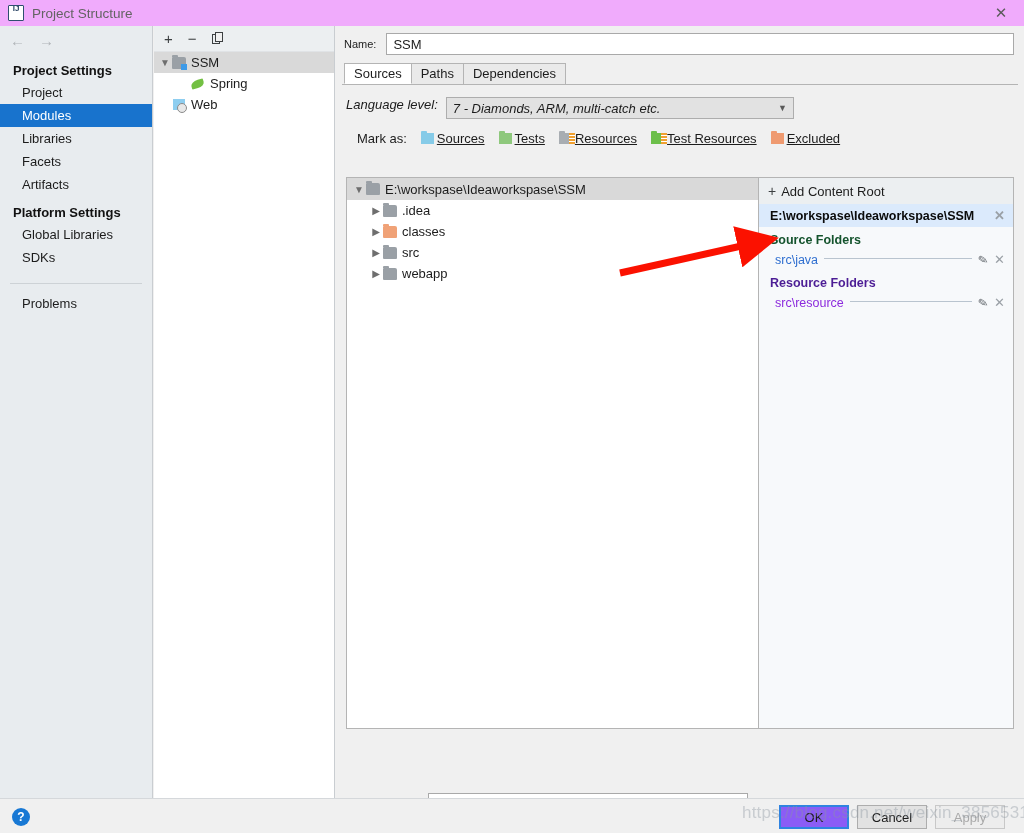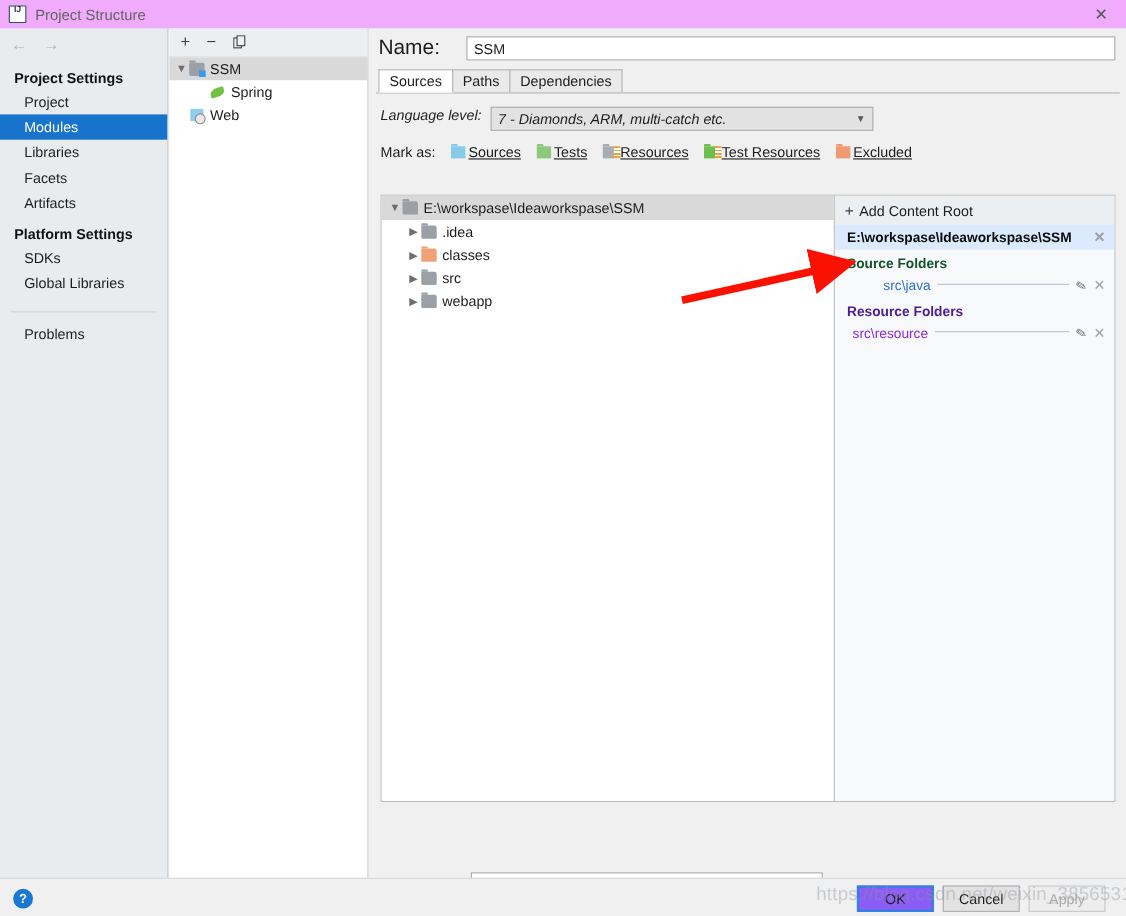--- a/index.html
+++ b/index.html
@@ -80,21 +80,21 @@
   .webicon { width: 14px; height: 13px; margin-right: 4px; flex: none; position: relative; }
   .webicon::before { content:""; position:absolute; left:0; top:1px; width:12px; height:11px; background:#8ecef0; }
   .webicon::after {
     content:""; position:absolute; left:4px; top:5px; width:8px; height:8px;
     border-radius:50%; background:#e8e8e8; border:1px solid #8b8b8b;
   }
 
   
   .main { position: absolute; left: 336px; top: 26px; width: 688px; height: 772px; background: #f0f0f0; }
   .name-row { height: 36px; display: flex; align-items: center; padding: 0 10px 0 8px; background: #f0f0f0; }
-  .name-label { font-size: 19px; margin-right: 24px; }
+  .name-label { font-size: 11px; margin-right: 10px; }
   .name-input {
     flex: 1; height: 22px; background: #ffffff; border: 1px solid #a9a9a9;
     display: flex; align-items: center; padding-left: 6px; font-size: 13px; color: #1c1c1c;
   }
   .tabs { height: 22px; display: flex; align-items: flex-end; padding-left: 8px; background: #f0f0f0; }
   .tab {
     height: 21px; line-height: 20px; padding: 0 9px; font-size: 13px;
     border: 1px solid #b4b4b4; border-bottom: none; background: #eaeaea; color: #1c1c1c;
     margin-right: -1px;
   }
@@ -104,21 +104,21 @@
     background: #f0f0f0; border-top: 1px solid #b4b4b4;
   }
   .lang-row { display: flex; padding: 12px 0 0 4px; font-style: italic; }
   .lang-label { font-size: 13px; margin-right: 8px; }
   .lang-select {
     width: 348px; height: 22px; background: #e2e2e2; border: 1px solid #adadad;
     display: flex; align-items: center; padding: 0 6px; font-size: 13px;
     justify-content: space-between;
   }
   .caret { color: #5a5a5a; font-size: 9px; }
-  .mark-row { display: flex; align-items: center; padding: 12px 0 0 4px; gap: 0; font-size: 13px; }
+  .mark-row { display: flex; align-items: center; padding: 12px 0 0 4px; gap: 0; font-size: 13px; margin-left: 11px; }
   .mark-label { margin-right: 14px; }
   .mark-item { display: flex; align-items: center; margin-right: 14px; }
   .mk { width: 13px; height: 11px; margin-right: 3px; position: relative; flex: none; }
   .mk::before { content:""; position:absolute; left:0; top:-2px; width:6px; height:2px; border-radius:1px 1px 0 0; }
   .mk.blue, .mk.blue::before { background: #86cbe8; }
   .mk.green, .mk.green::before { background: #8ec87c; }
   .mk.grey, .mk.grey::before { background: #a8adb2; }
   .mk.orange, .mk.orange::before { background: #ef9a70; }
   .mk.res::after, .mk.tres::after {
     content:""; position:absolute; right:-3px; top:0px; width:6px; height:11px;
@@ -153,21 +153,21 @@
     justify-content: space-between;
   }
   .xmark { color: #9aa0a6; font-size: 13px; }
   .sect-title { font-size: 12.5px; font-weight: bold; padding: 6px 0 2px 11px; }
   .sect-title.src { color: #14532d; }
   .sect-title.res { color: #4c1d95; }
   .folder-row {
     display: flex; align-items: center; padding: 0 8px 0 16px; height: 21px; gap: 6px;
   }
   .folder-name { font-size: 12.5px; white-space: nowrap; }
-  .folder-name.src { color: #2f6fd0; margin-left: 28px; }
+  .folder-name.src { color: #2f6fd0; }
   .folder-name.res { color: #8c2bdd; }
   .dotline { flex: 1; height: 1px; border-bottom: 1px solid #b9c4cf; margin-bottom: 2px; }
   .pencil { color: #6f7479; font-size: 12px; transform: rotate(-12deg); }
 
   
   .exclude-row { position: absolute; left: 4px; top: 708px; display: flex; align-items: flex-start; }
   .excl-label { font-size: 13px; width: 82px; padding-top: 3px; }
   .excl-input { width: 320px; height: 22px; background: #ffffff; border: 1px solid #a9a9a9; }
   .excl-hint { position: absolute; left: 86px; top: 735px; width: 320px; font-size: 12.5px; color: #8a8a8a; line-height: 17px; }
 
@@ -217,22 +217,22 @@
     </div>
 
     <div class="sidebar-group">Project Settings</div>
     <div class="sidebar-item">Project</div>
     <div class="sidebar-item selected">Modules</div>
     <div class="sidebar-item">Libraries</div>
     <div class="sidebar-item">Facets</div>
     <div class="sidebar-item">Artifacts</div>
 
     <div class="sidebar-group">Platform Settings</div>
+    <div class="sidebar-item">Global Libraries</div>
     <div class="sidebar-item">SDKs</div>
-    <div class="sidebar-item">Global Libraries</div>
 
     <div class="sidebar-sep"></div>
     <div class="sidebar-item">Problems</div>
   </div>
 
   <div class="modcol">
     <div class="modtoolbar">
       <span class="tb-ico">+</span>
       <span class="tb-ico">−</span>
       <span class="tb-ico">

